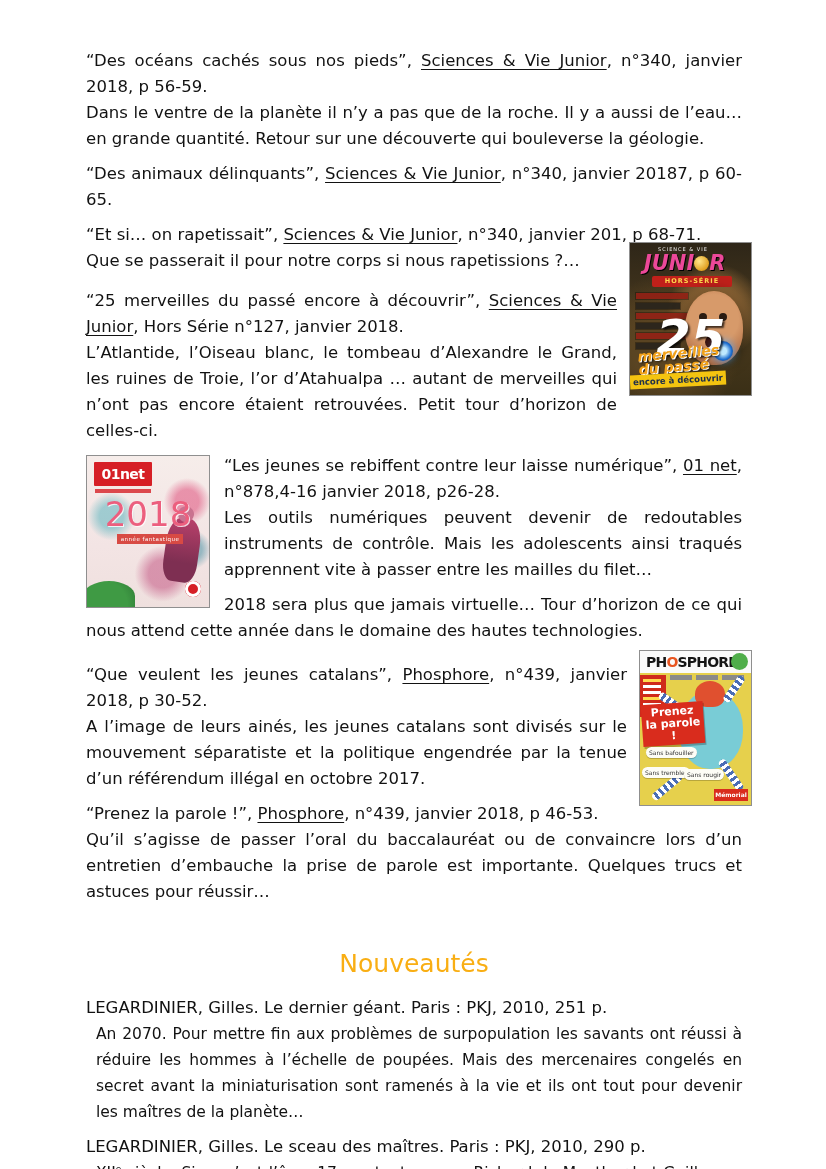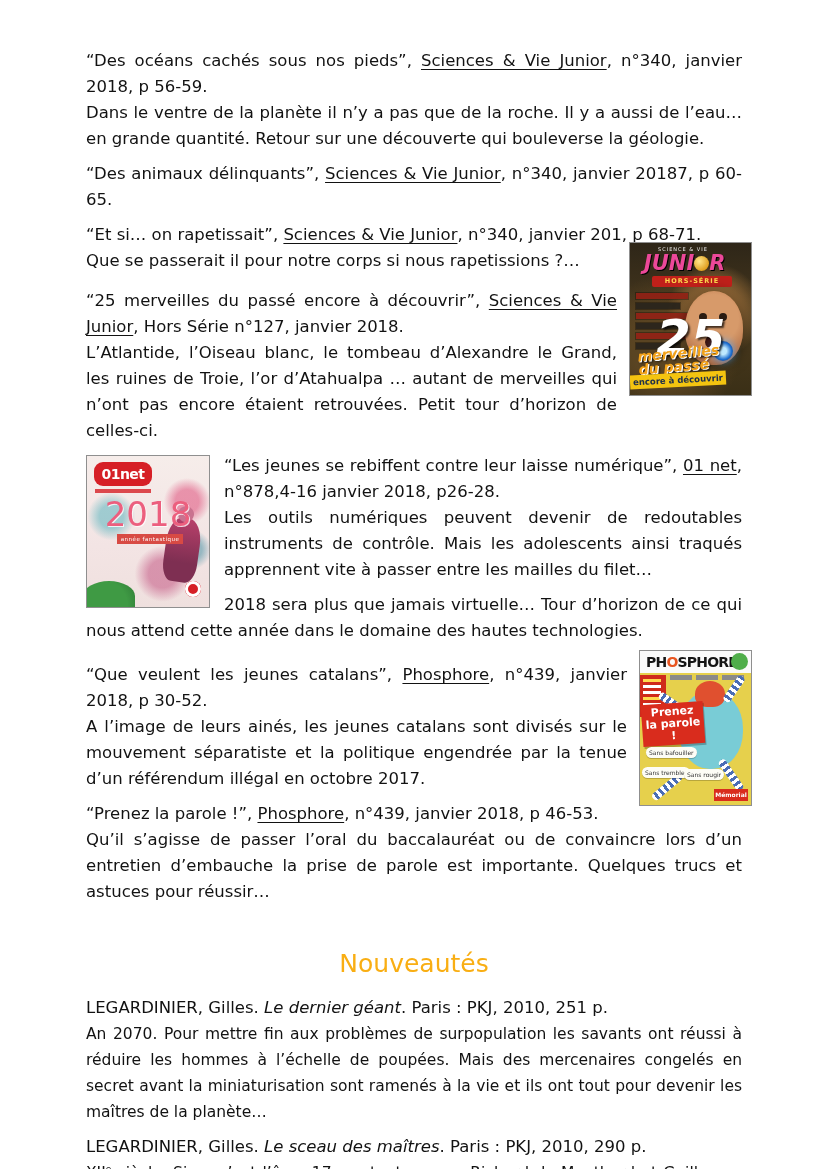--- a/index.html
+++ b/index.html
@@ -15,22 +15,22 @@
     color: #121212;
     padding: 48px 36px 0 38px;
   }
   .entry { margin-bottom: 9px; }
   .entry-head, .entry-body {
     font-size: 16.5px;
     line-height: 26px;
     text-align: justify;
   }
   .journal { text-decoration: underline; text-underline-offset: 3px; }
-  .book-title { font-style: italic; }
-  .book-body { font-size: 15.5px; line-height: 26px; text-align: justify; }
+  .book-title { }
+  .book-body { font-size: 15.5px; line-height: 26px; text-align: justify; margin-left: 10px; }
   sup.century { font-size: 9px; vertical-align: super; line-height: 0; }
 
   .section-a { margin-top: 14px; }
   .section-b { margin-top: 6px; }
   .section-c { margin-top: 18px; }
 
   .nouveautes {
     clear: both;
     margin: 44px 0 16px 0;
     text-align: center;
@@ -105,21 +105,21 @@
     position: absolute; inset: 0;
     background:
       radial-gradient(circle at 82% 30%, rgba(220,60,110,.5) 0 8%, transparent 16%),
       radial-gradient(circle at 20% 40%, rgba(90,180,190,.55) 0 9%, transparent 18%),
       radial-gradient(circle at 62% 78%, rgba(190,70,120,.5) 0 10%, transparent 20%),
       radial-gradient(circle at 86% 62%, rgba(60,140,160,.5) 0 7%, transparent 14%),
       linear-gradient(180deg, #f6edea 0%, #f3e4e4 60%, #efe0de 100%);
   }
   .o1-logo {
     position: absolute; top: 6px; left: 7px; width: 58px; height: 24px;
-    background: #d61f26; border-radius: 9px;
+    background: #d61f26; border-radius: 1px;
     color: #fff; font-weight: bold; font-size: 14px; text-align: center; line-height: 24px;
     letter-spacing: -0.5px;
   }
   .o1-tagline { position: absolute; top: 33px; left: 8px; width: 56px; height: 4px; background: #d61f26; opacity: .8; }
   .o1-year {
     position: absolute; top: 38px; left: 0; width: 100%;
     color: #ec5f7e; font-size: 34px; font-weight: normal; text-align: center;
     text-shadow: 1px 1px 0 rgba(255,255,255,.8);
   }
   .o1-band {

